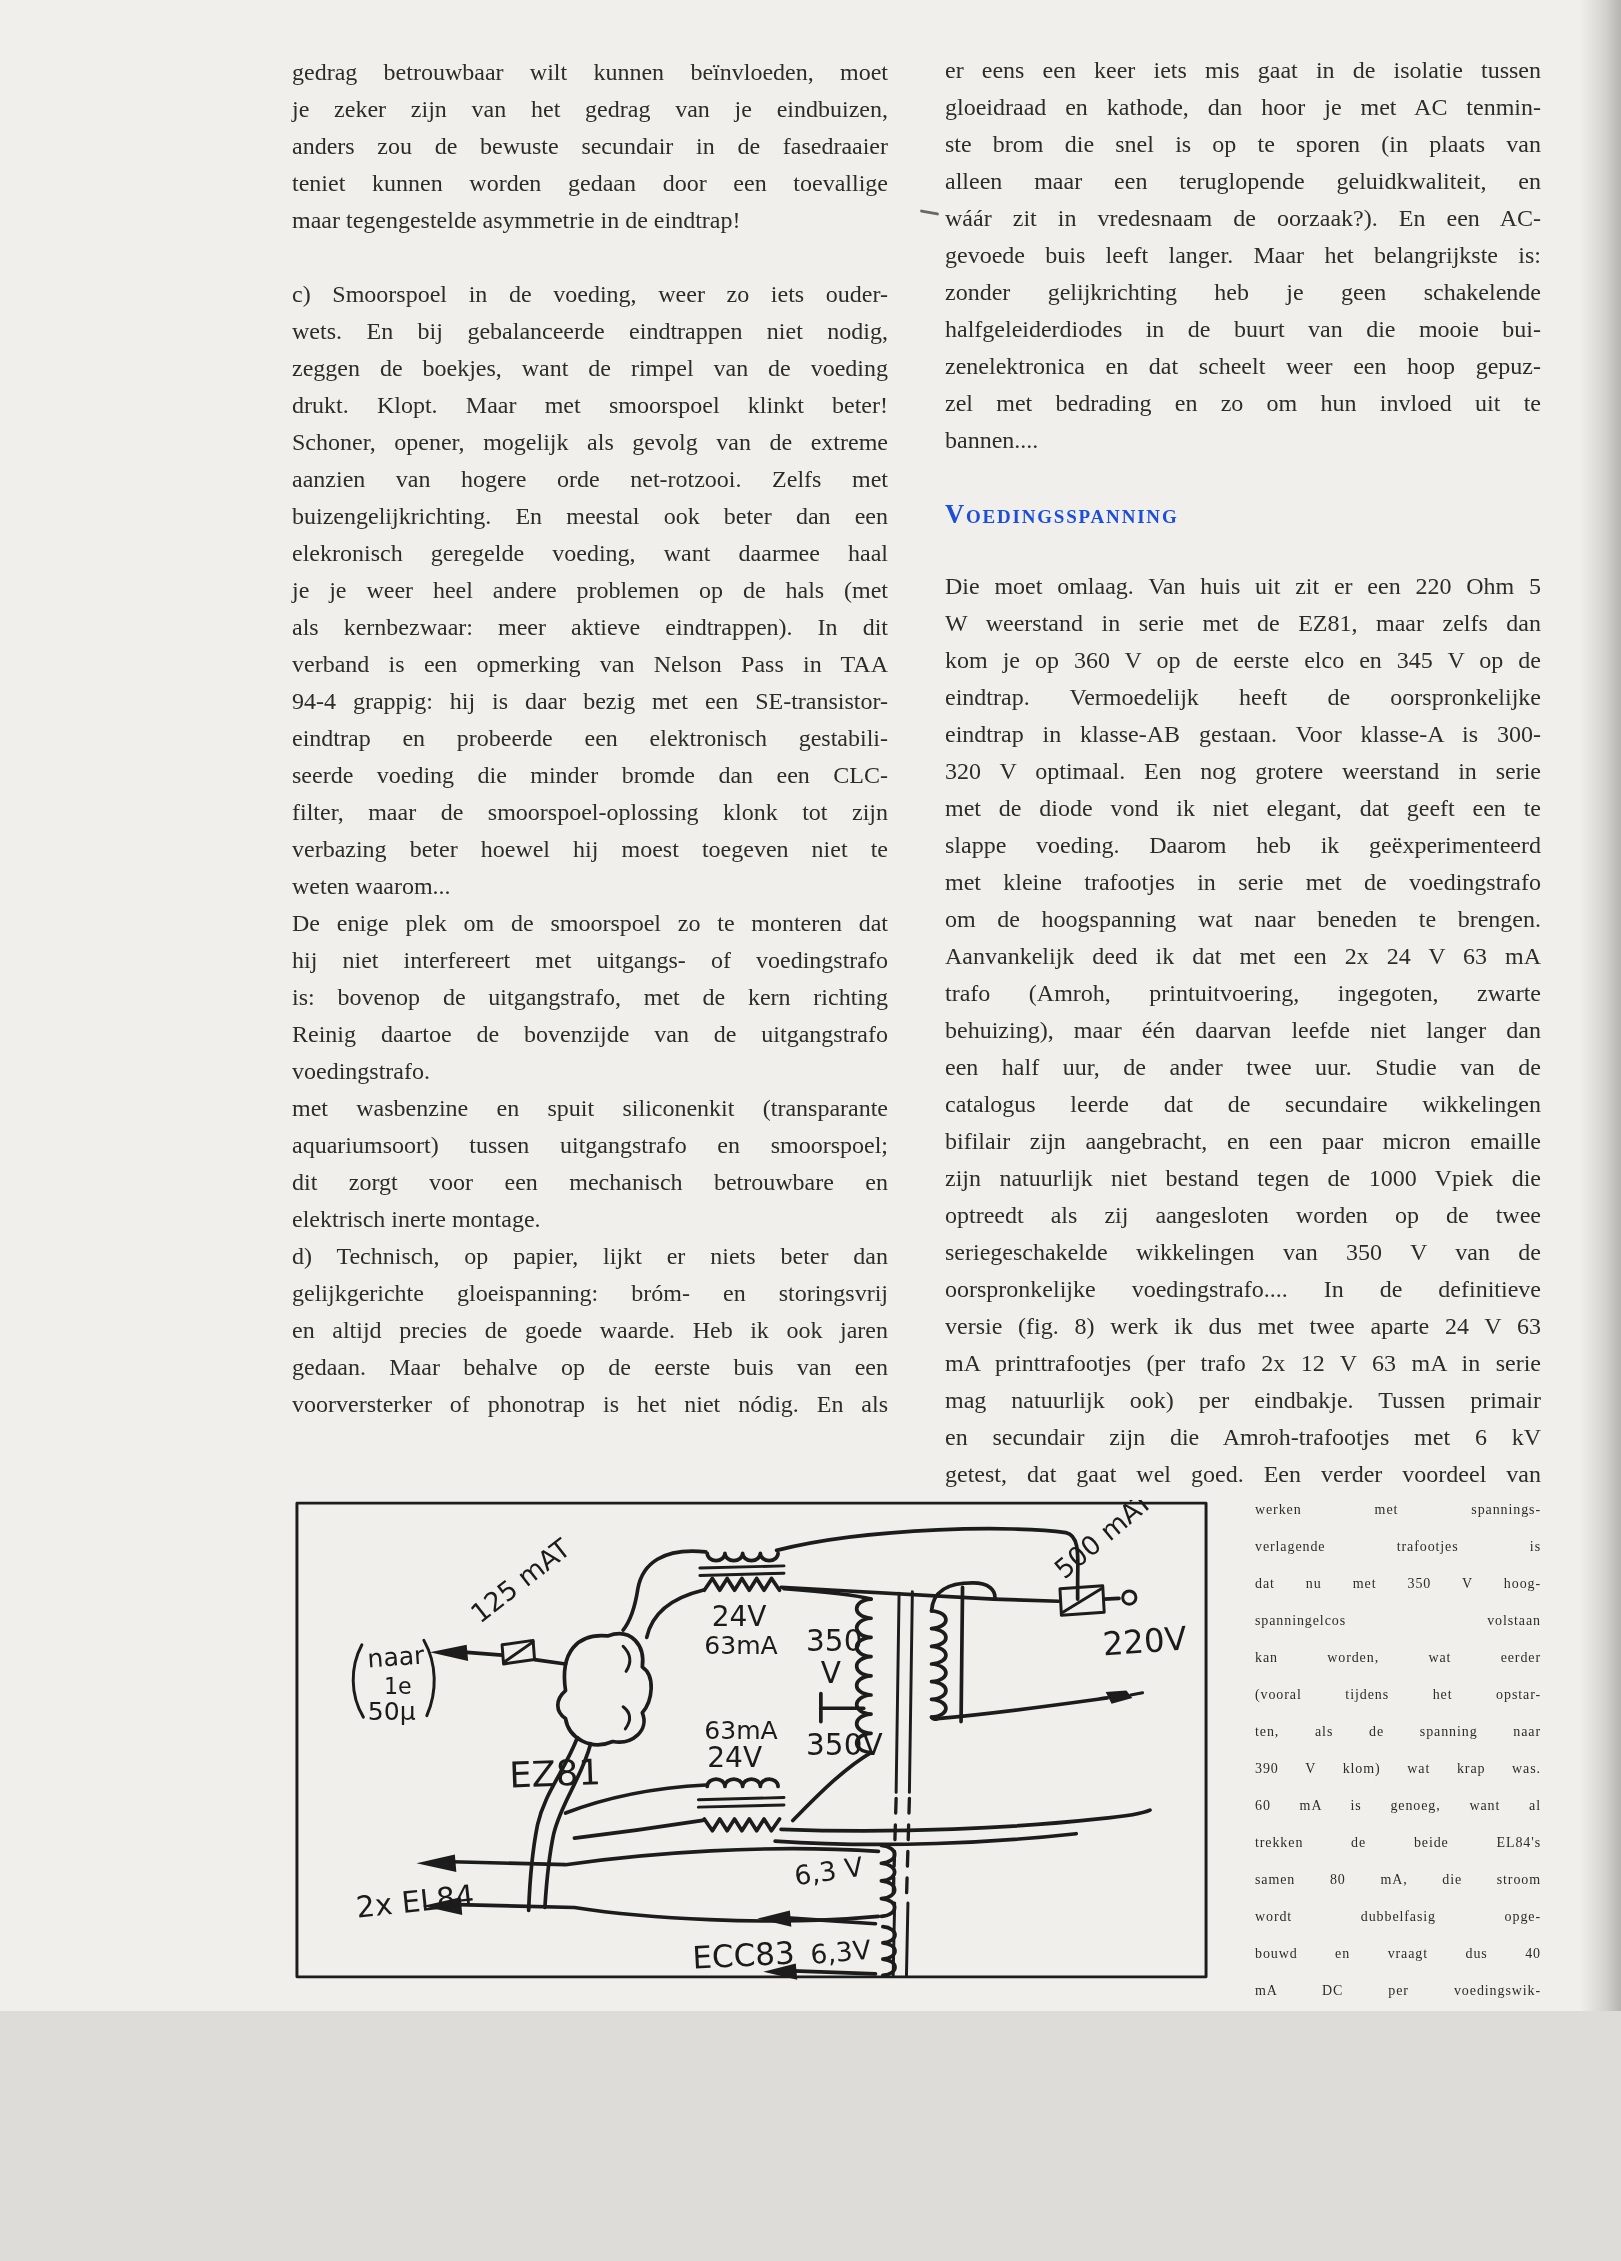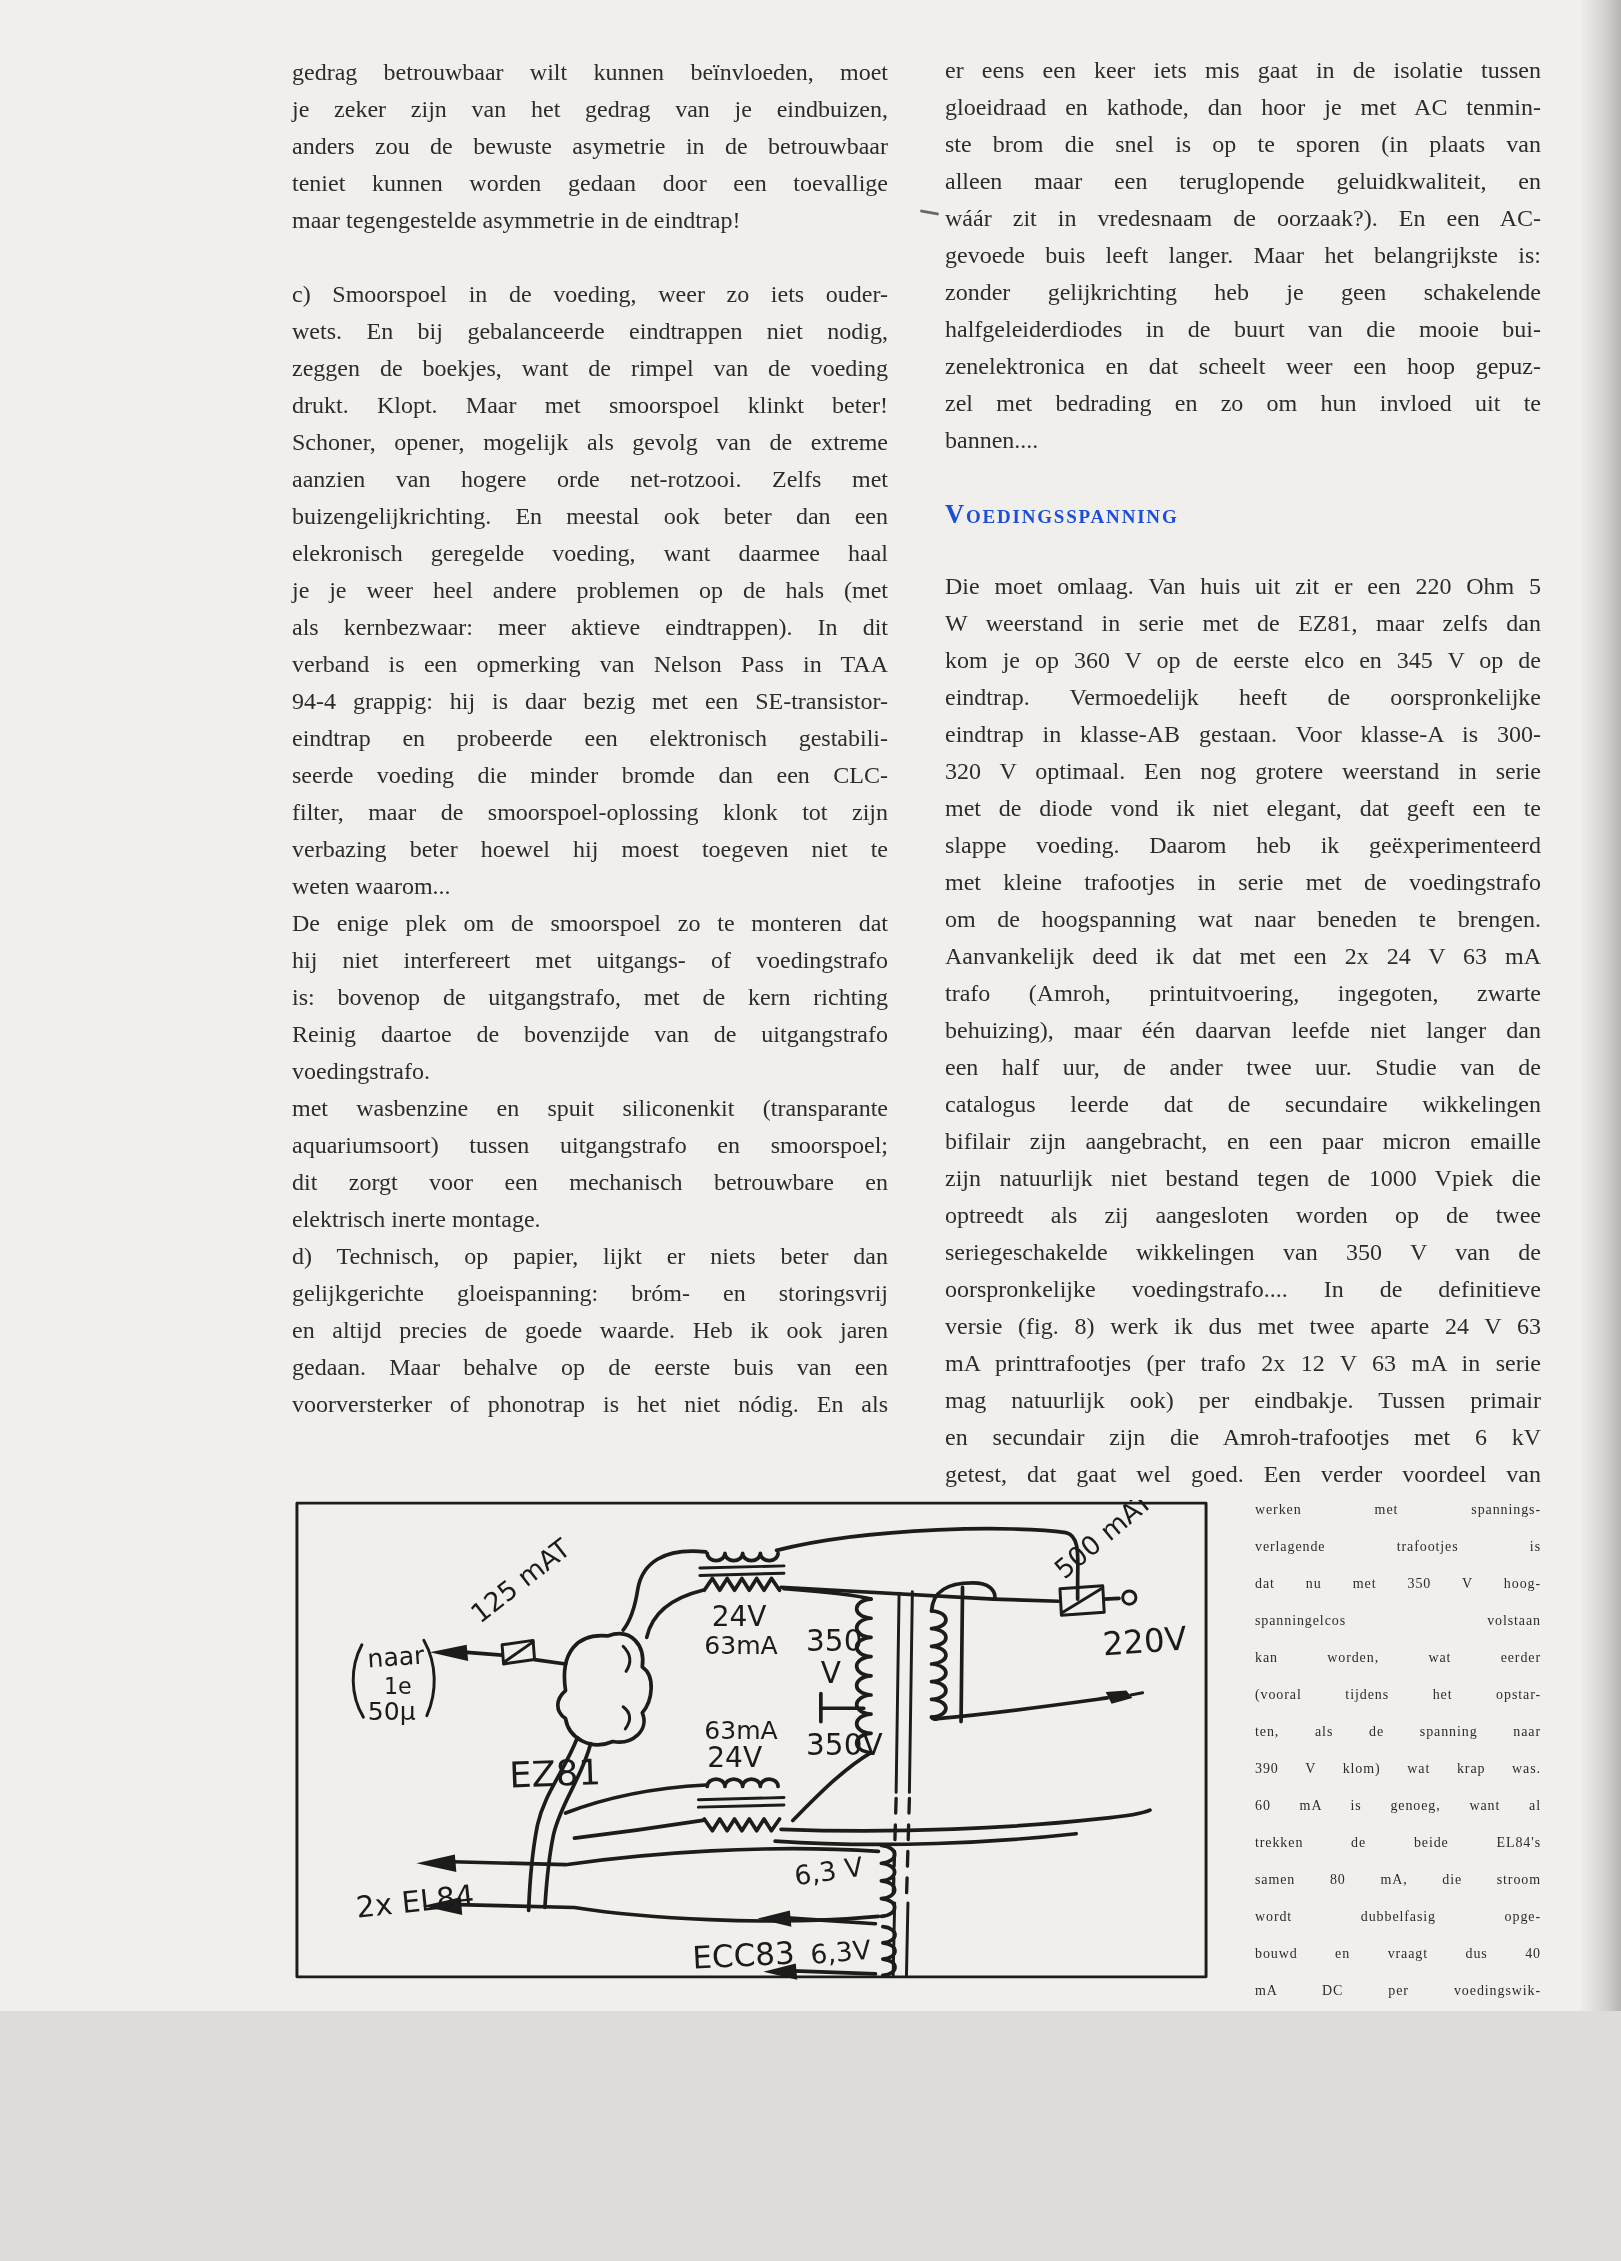--- a/index.html
+++ b/index.html
@@ -85,21 +85,21 @@
   text.ht { fill:#1b1b1b; font-family:"DejaVu Sans", sans-serif; }
 </style>
 </head>
 <body>
 
 <div id="page">
 
   <div id="left-col" class="col">
       <div class="line">gedrag betrouwbaar wilt kunnen beïnvloeden, moet</div>
       <div class="line">je zeker zijn van het gedrag van je eindbuizen,</div>
-      <div class="line">anders zou de bewuste asymetrie in de betrouwbaar</div>
+      <div class="line">anders zou de bewuste secundair in de fasedraaier</div>
       <div class="line">teniet kunnen worden gedaan door een toevallige</div>
       <div class="line pe">maar tegengestelde asymmetrie in de eindtrap!</div>
       <div class="line blank"></div>
       <div class="line">c) Smoorspoel in de voeding, weer zo iets ouder-</div>
       <div class="line">wets. En bij gebalanceerde eindtrappen niet nodig,</div>
       <div class="line">zeggen de boekjes, want de rimpel van de voeding</div>
       <div class="line">drukt. Klopt. Maar met smoorspoel klinkt beter!</div>
       <div class="line">Schoner, opener, mogelijk als gevolg van de extreme</div>
       <div class="line">aanzien van hogere orde net-rotzooi. Zelfs met</div>
       <div class="line">buizengelijkrichting. En meestal ook beter dan een</div>

